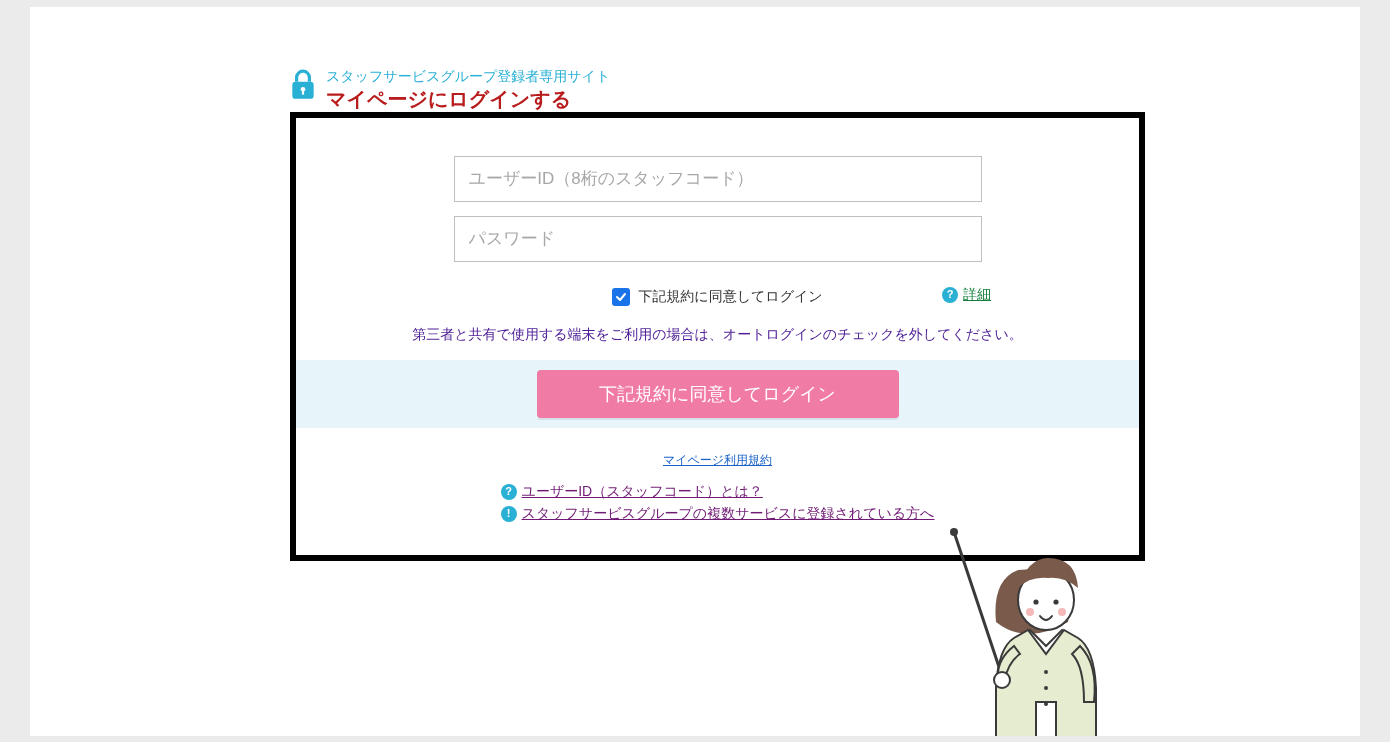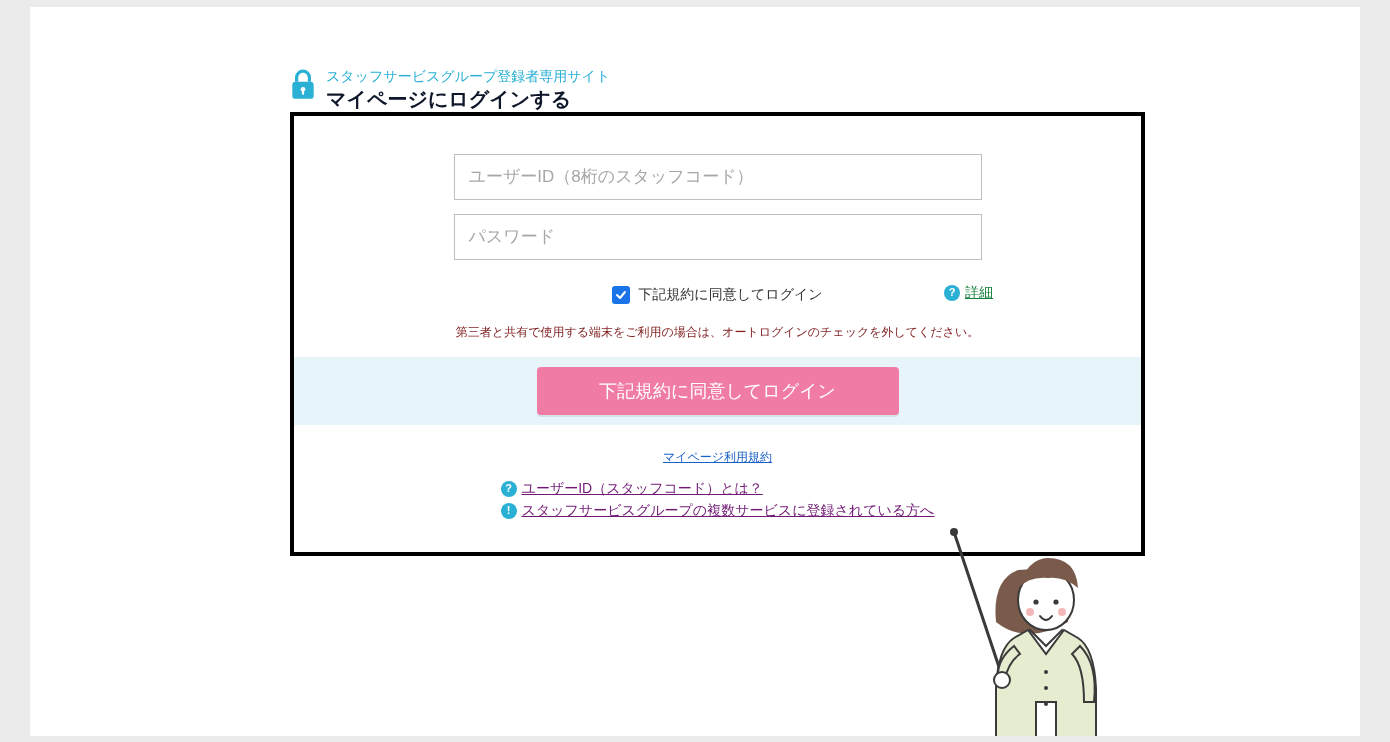--- a/index.html
+++ b/index.html
@@ -32,31 +32,31 @@
   height: 32px;
   margin-right: 10px;
   margin-top: 2px;
 }
 .header-texts .subtitle {
   color: #2ab0d5;
   font-size: 14px;
   line-height: 1.4;
 }
 .header-texts .title {
-  color: #0f172a;
+  color: #b91c1c;
   font-size: 20px;
   font-weight: bold;
   line-height: 1.3;
 }
 .login-box {
   position: absolute;
   left: 260px;
   top: 105px;
   width: 855px;
-  border: 4px solid #000000;
+  border: 6px solid #000000;
   background: #fff;
 }
 .login-inner {
   padding: 38px 40px 0 40px;
   text-align: center;
 }
 .text-input {
   width: 528px;
   height: 46px;
   border: 1px solid #bfbfbf;
@@ -114,22 +114,22 @@
   justify-content: center;
   margin-right: 5px;
   line-height: 1;
 }
 .detail-link {
   color: #15803d;
   font-size: 14px;
   text-decoration: underline;
 }
 .share-note {
-  font-size: 12px;
-  color: #7f1d1d;
+  font-size: 14px;
+  color: #4c1d95;
   margin-top: 18px;
 }
 .login-btn-band {
   background: #e7f5fb;
   margin-top: 16px;
   padding: 10px 0;
   text-align: center;
 }
 .login-btn {
   display: inline-block;

